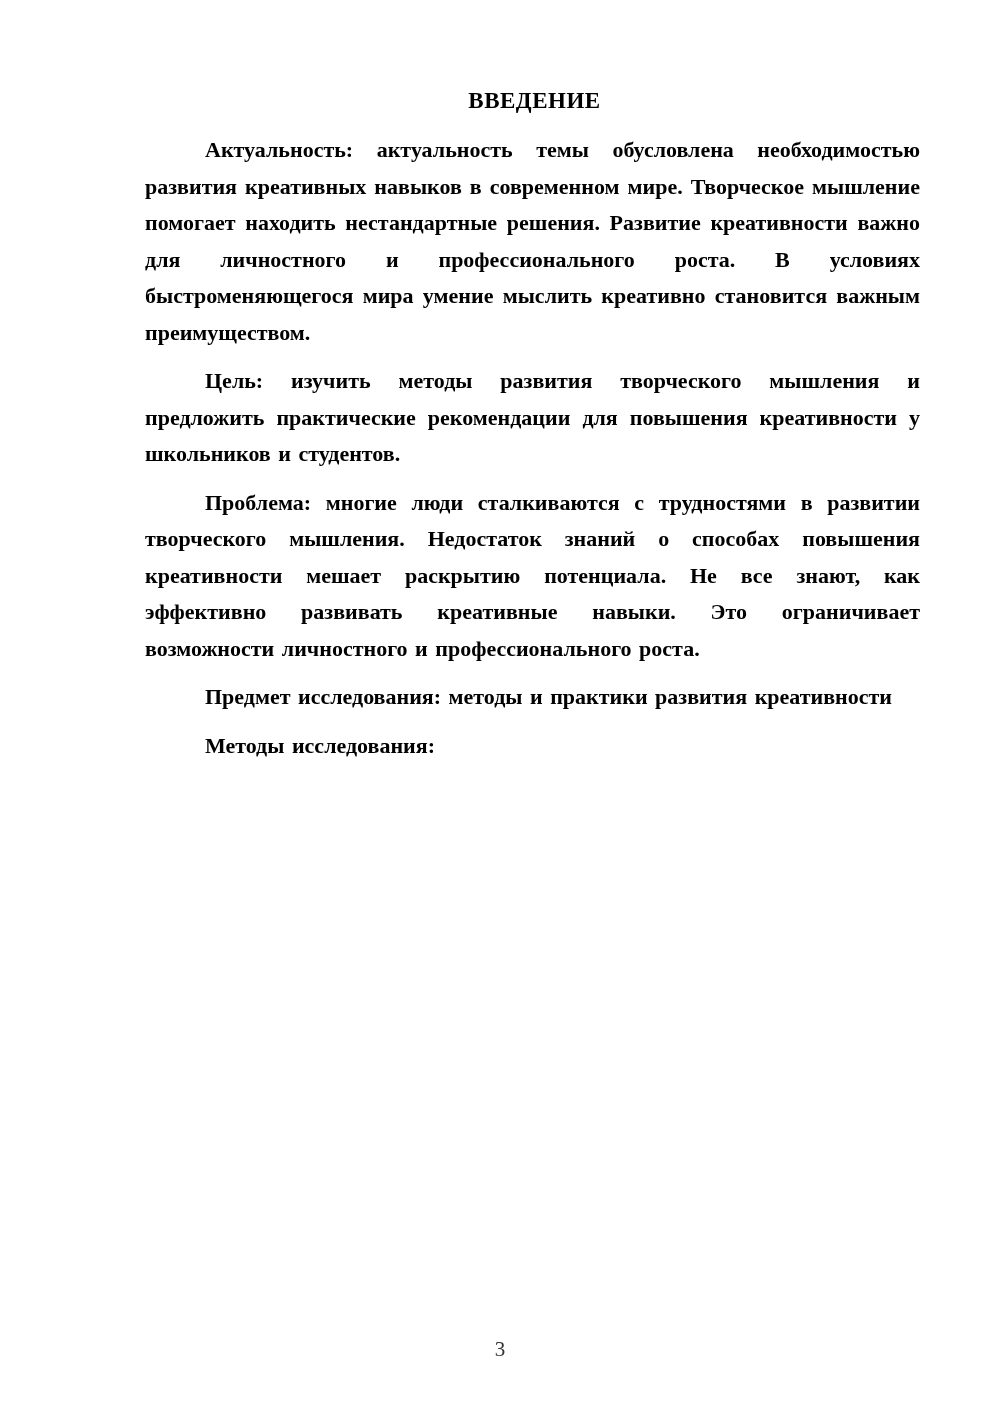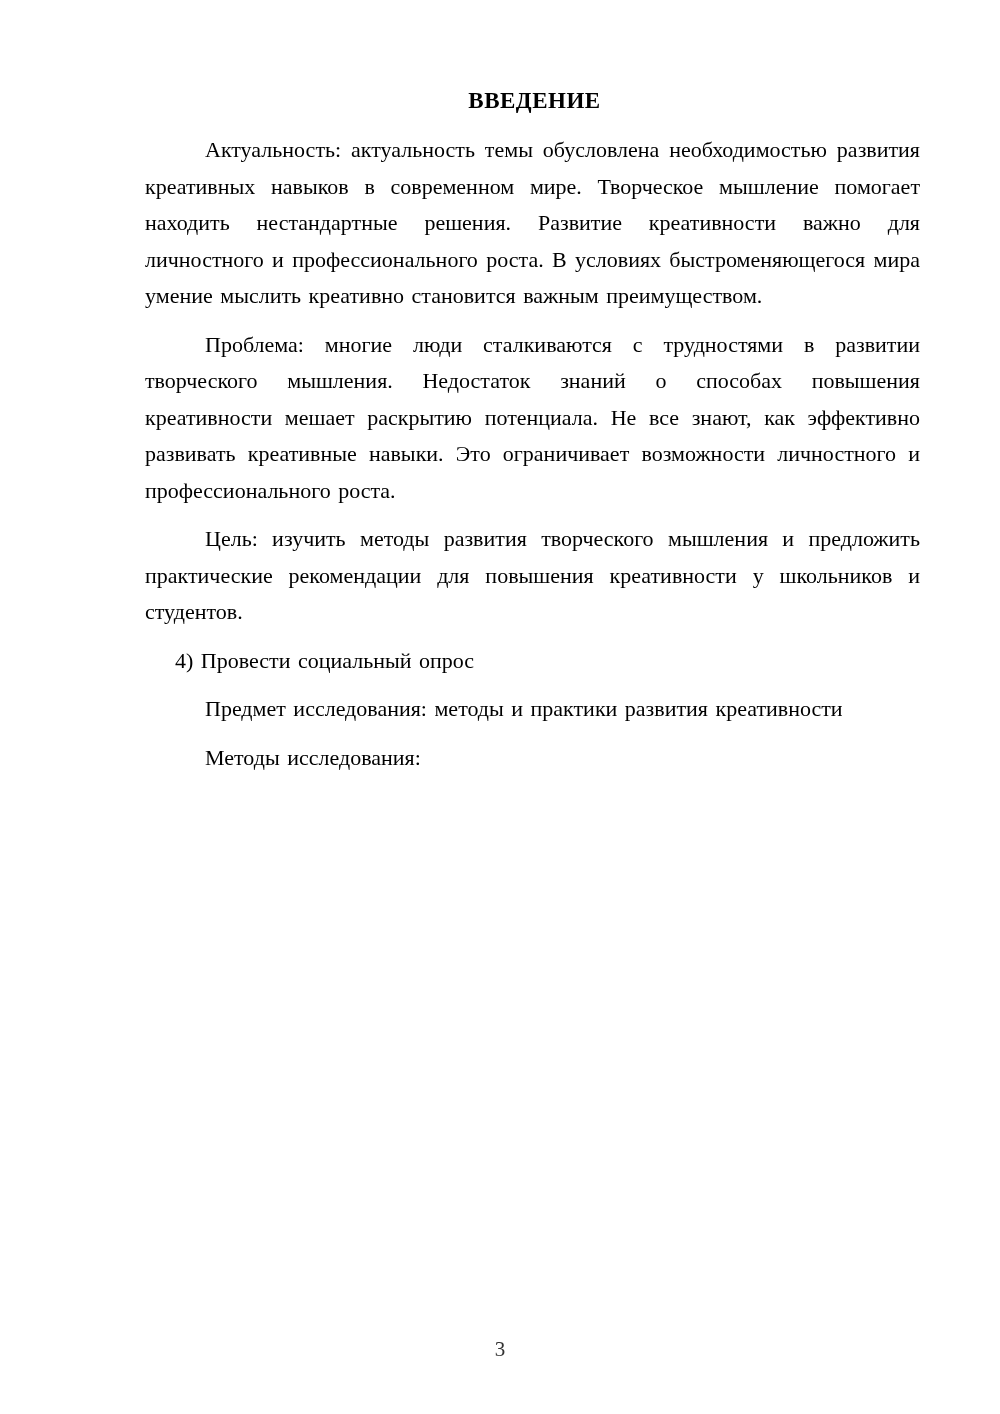--- a/index.html
+++ b/index.html
@@ -31,20 +31,21 @@
     margin: 0 0 18px 0;
     letter-spacing: 0.5px;
   }
   .para {
     font-size: 22px;
     line-height: 36.5px;
     text-align: justify;
     text-indent: 60px;
     margin: 0 4px 12px 0;
     word-spacing: 2px;
+    font-weight: bold;
   }
   .para.list {
     text-indent: 30px;
   }
   .page-number {
     position: absolute;
     bottom: 52px;
     left: 0;
     right: 0;
     text-align: center;
@@ -54,29 +55,28 @@
 </style>
 </head>
 <body>
 
 <div class="page">
 
   <h1 class="title">ВВЕДЕНИЕ</h1>
 
   <p class="para">Актуальность: актуальность темы обусловлена необходимостью развития креативных навыков в современном мире. Творческое мышление помогает находить нестандартные решения. Развитие креативности важно для личностного и профессионального роста. В условиях быстроменяющегося мира умение мыслить креативно становится важным преимуществом.</p>
 
+  <p class="para">Цель: изучить методы развития творческого мышления и предложить практические рекомендации для повышения креативности у школьников и студентов.</p>
+
   <p class="para">Проблема: многие люди сталкиваются с трудностями в развитии творческого мышления. Недостаток знаний о способах повышения креативности мешает раскрытию потенциала. Не все знают, как эффективно развивать креативные навыки. Это ограничивает возможности личностного и профессионального роста.</p>
-
-  <p class="para">Цель: изучить методы развития творческого мышления и предложить практические рекомендации для повышения креативности у школьников и студентов.</p>
 
 
 
 
 
-  <p class="para list">4) Провести социальный опрос</p>
 
 
   <p class="para">Предмет исследования: методы и практики развития креативности</p>
 
 
 
   <p class="para">Методы исследования:</p>
 
 
   <div class="page-number">3</div>

